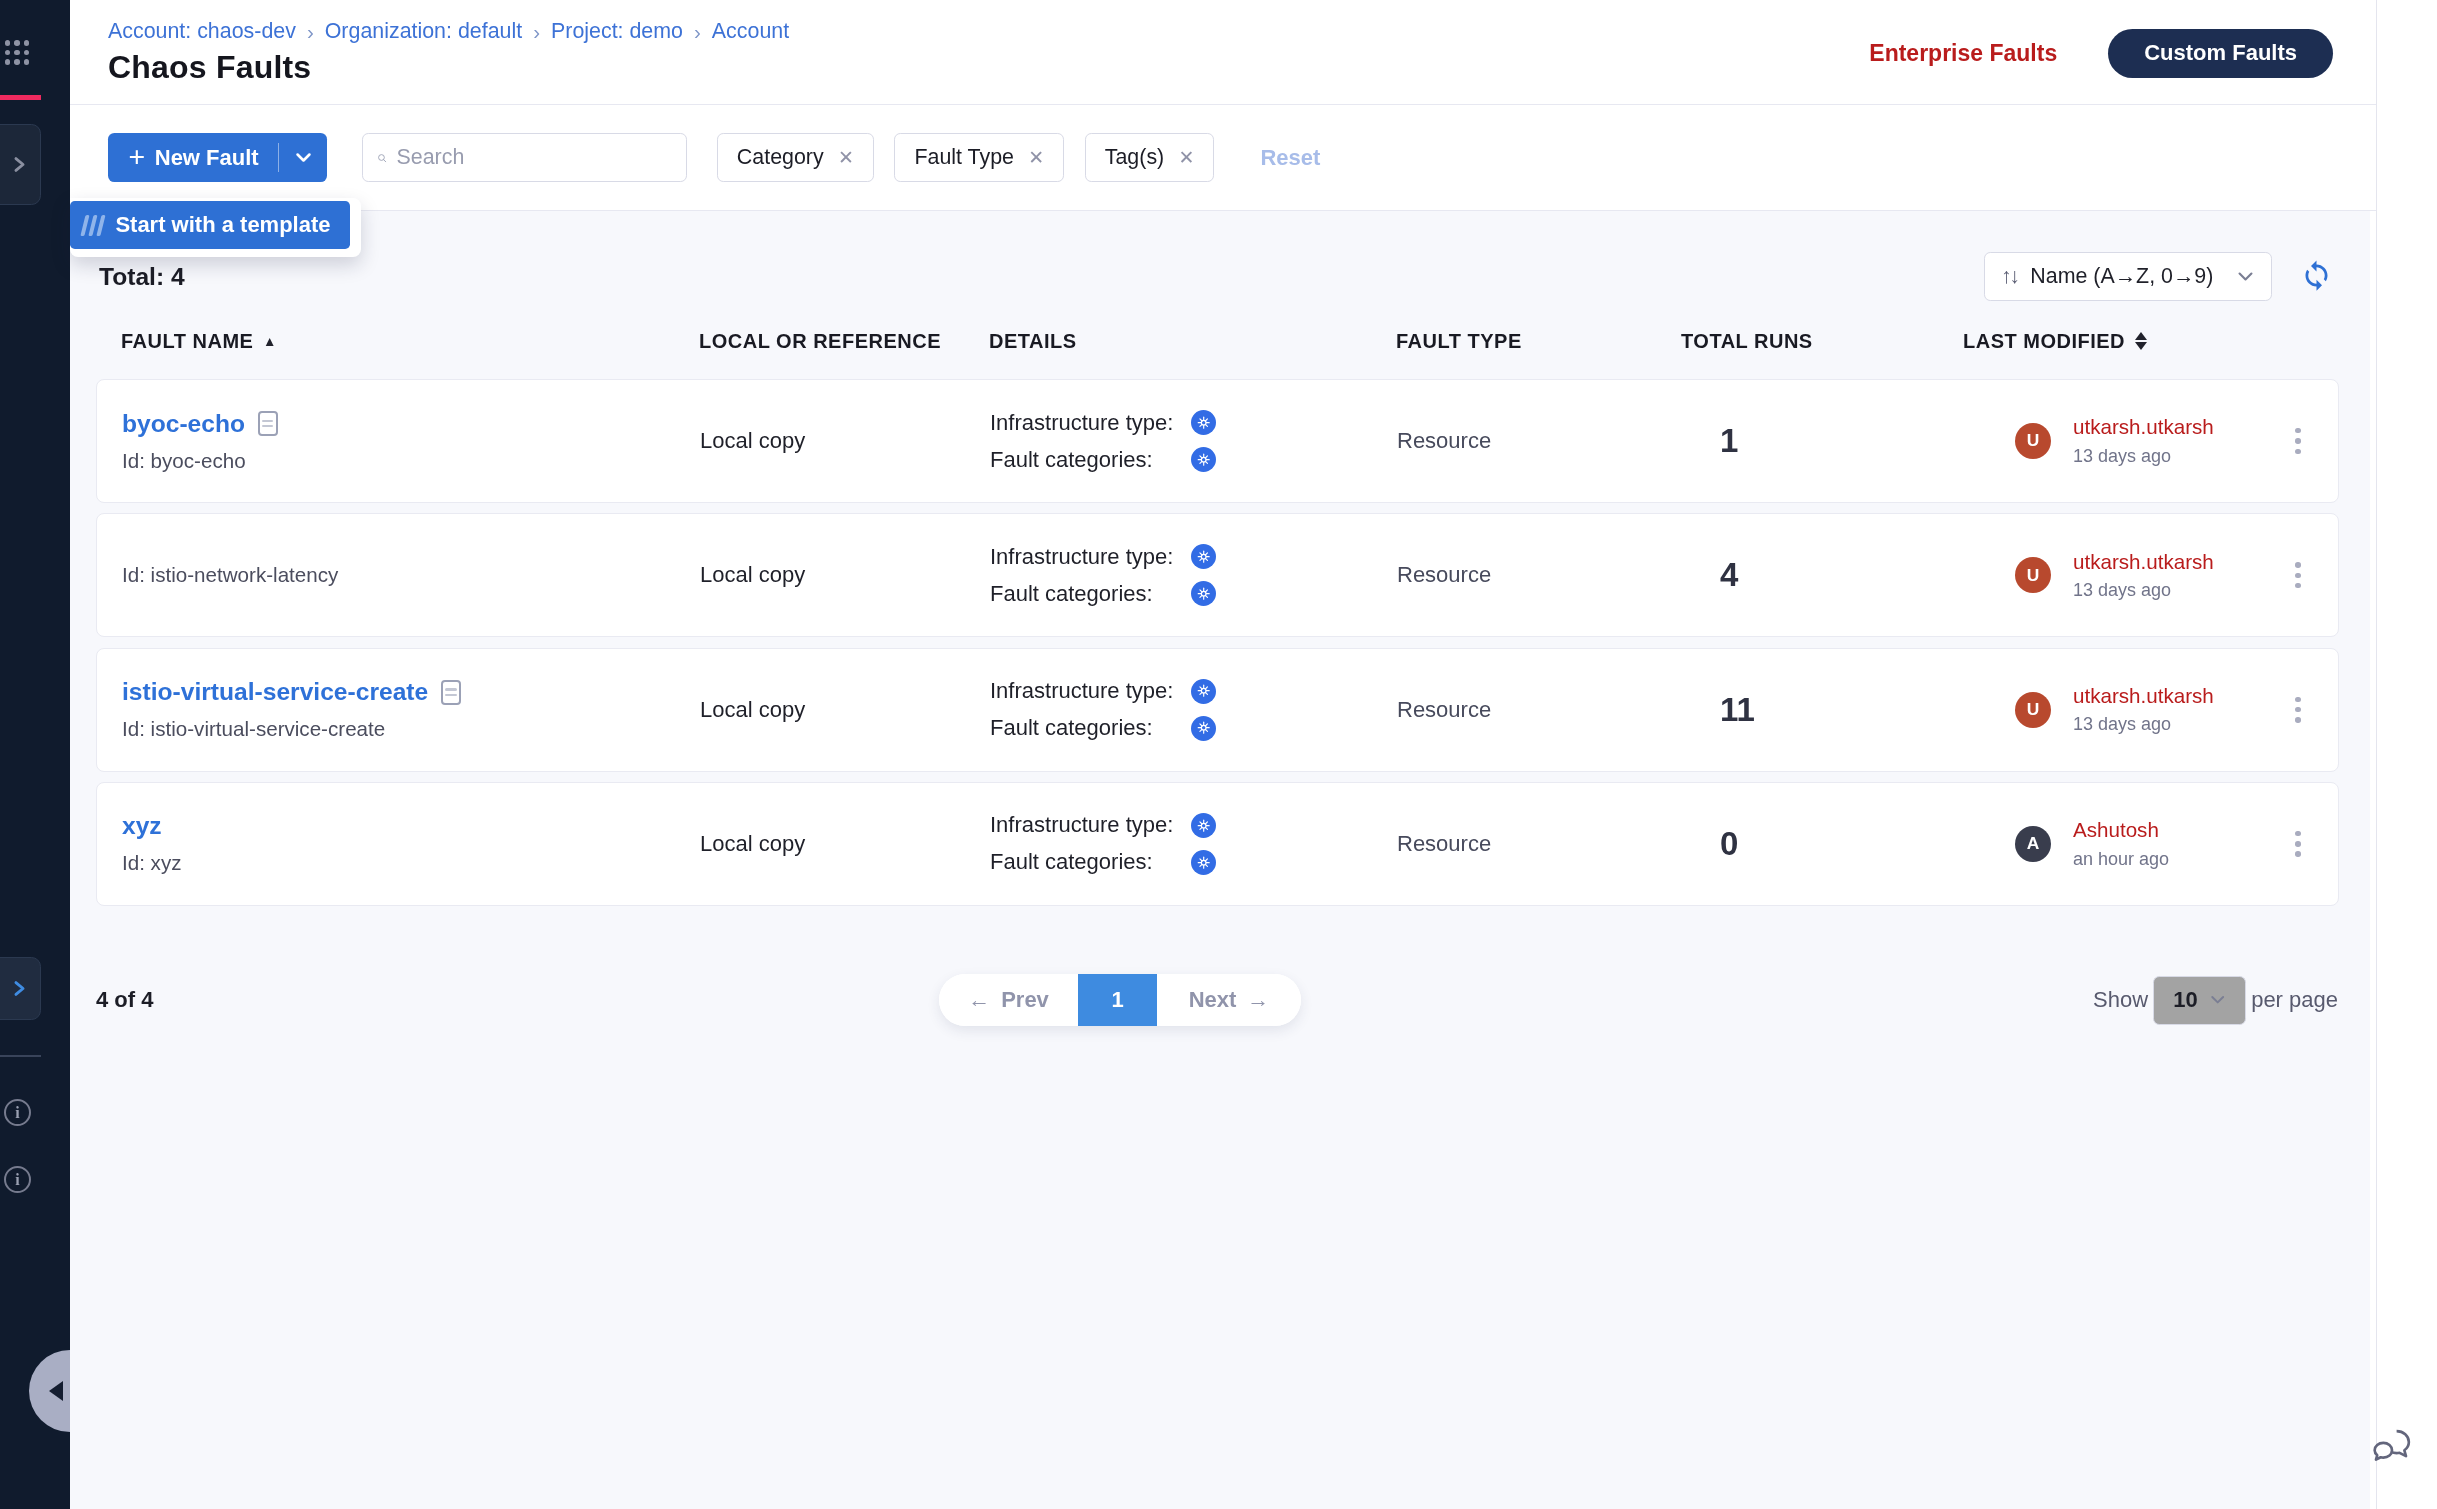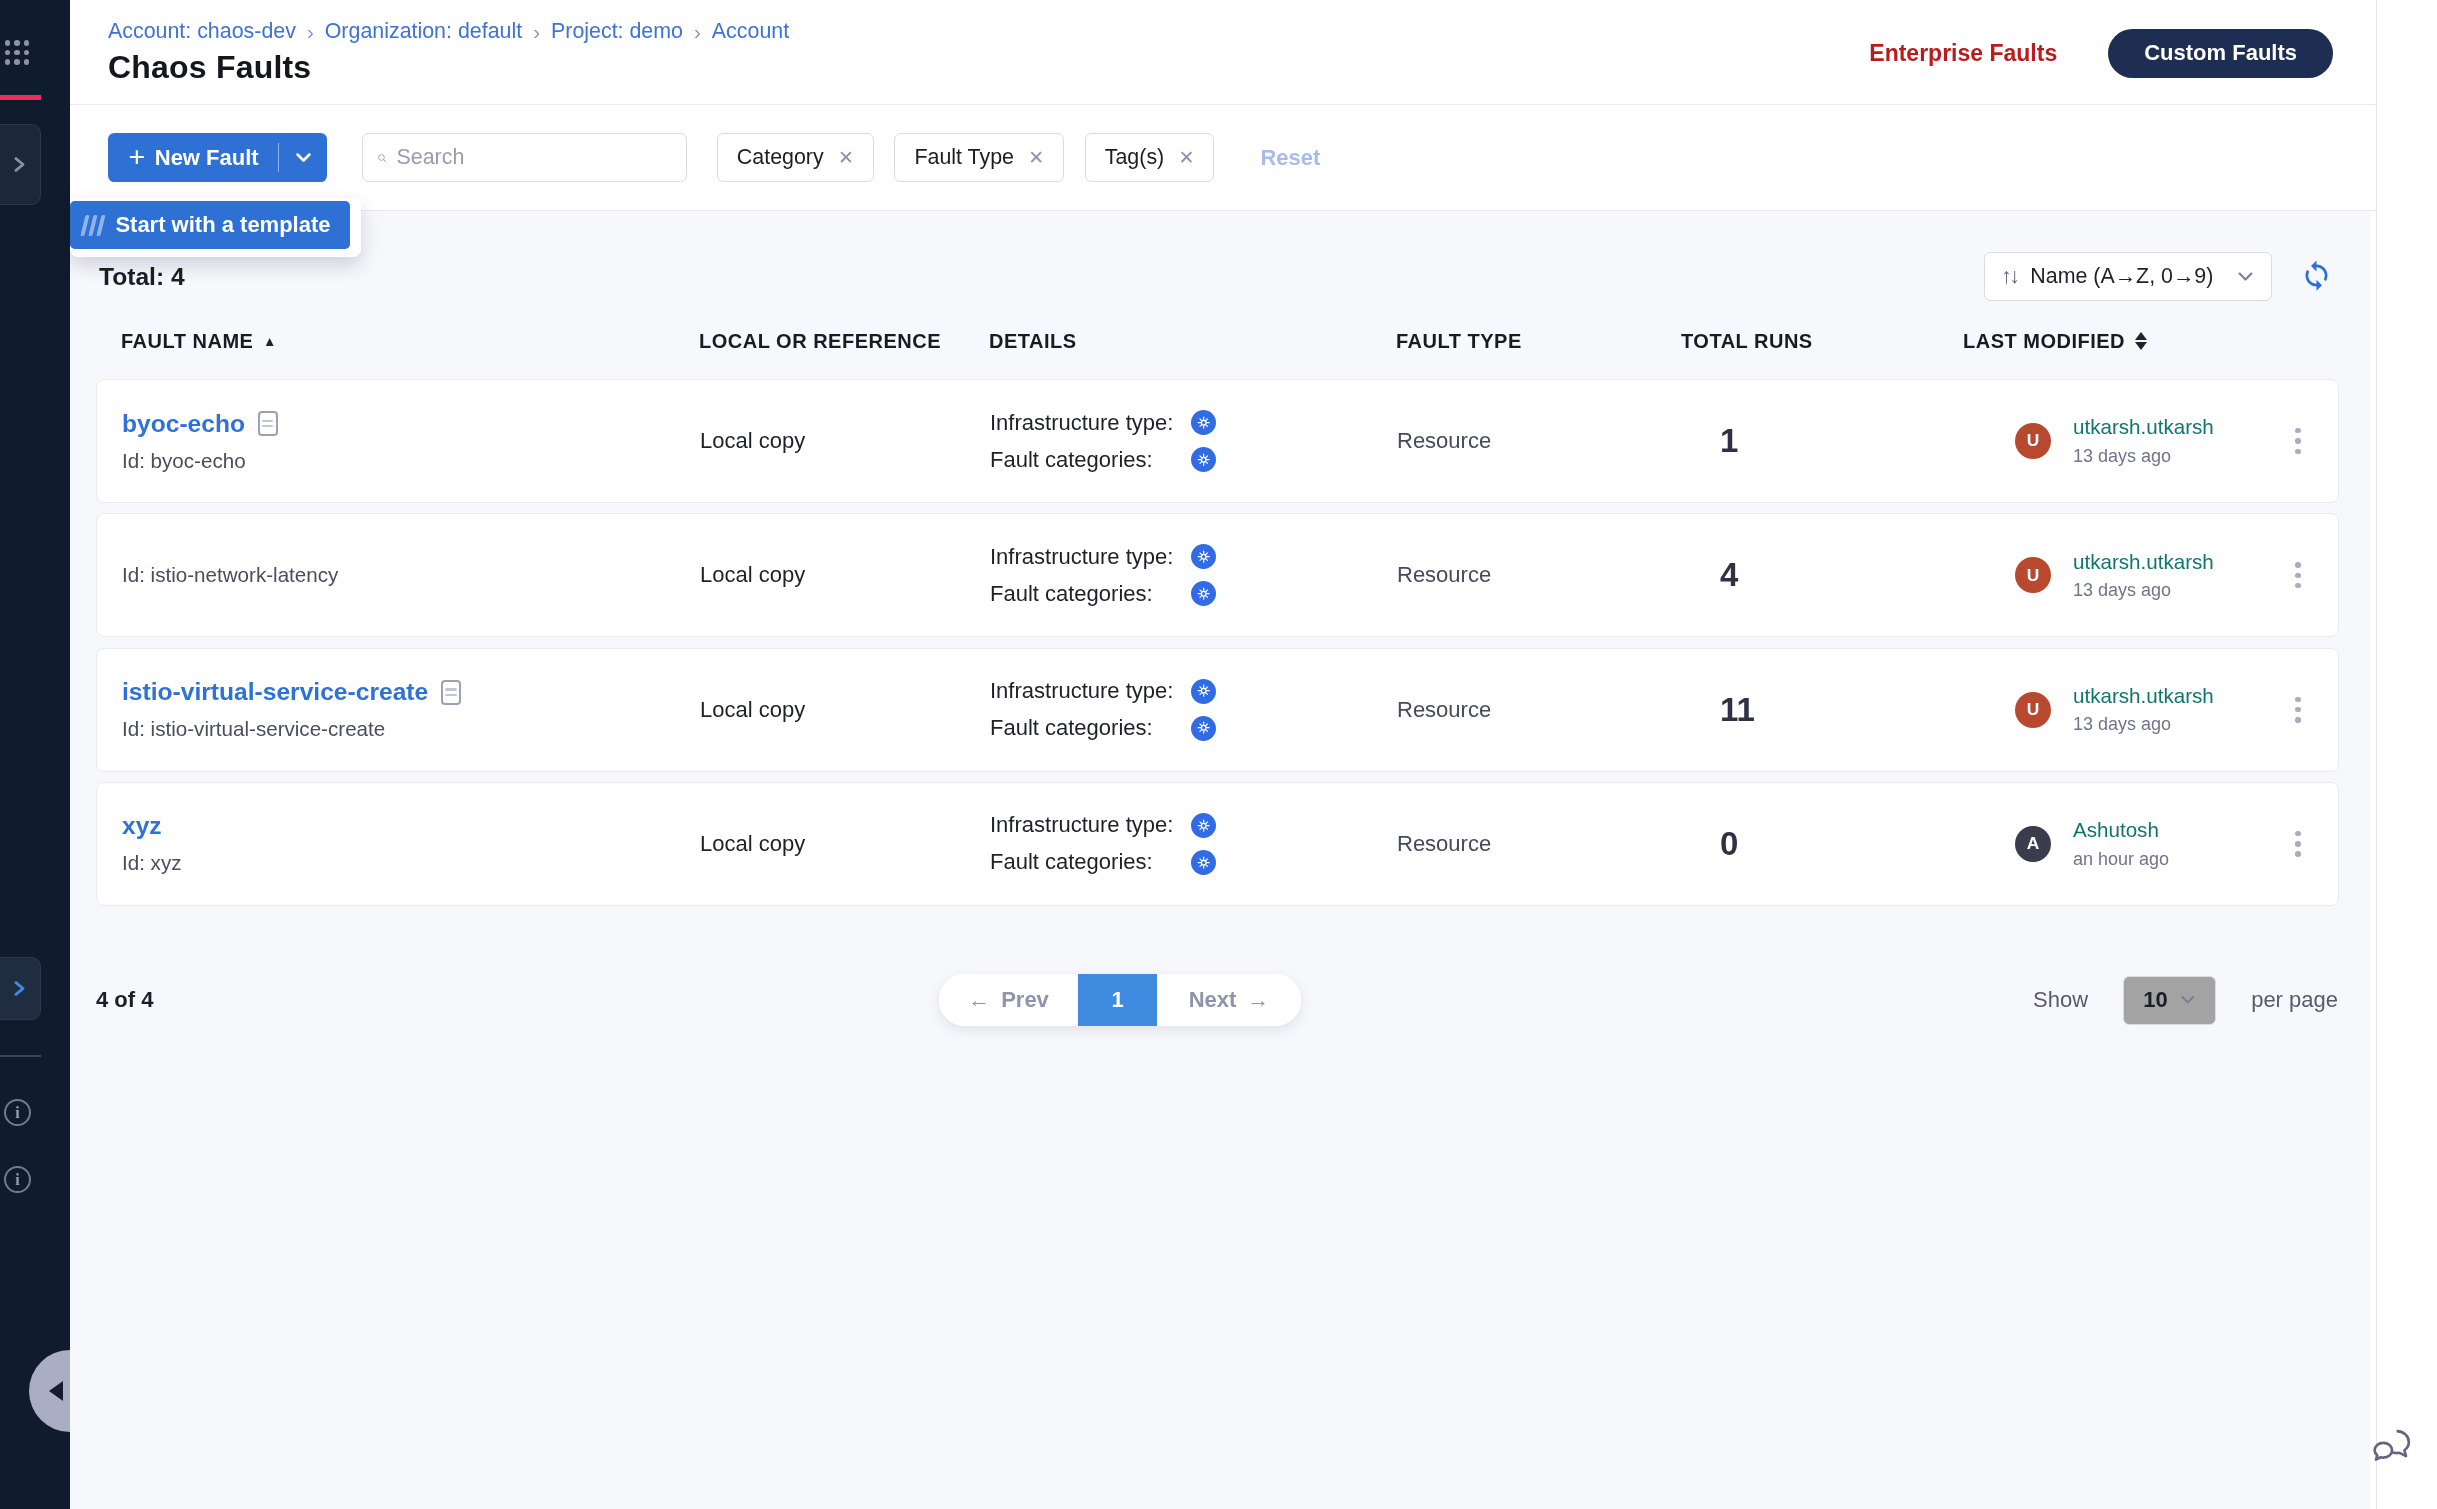--- a/index.html
+++ b/index.html
@@ -92,34 +92,34 @@
   .cell-details { display:flex; flex-direction:column; gap:11px; }
   .detail-line { display:flex; align-items:center; }
   .dlabel { font-size:22px; color:#1f2029; width:201px; }
   .k8s-badge { width:25px; height:25px; border-radius:50%; background:#326ce5; display:flex; align-items:center; justify-content:center; }
   .k8s-badge svg { width:17.4px; height:17.4px; }
   .cell-type { font-size:22px; color:#474a5c; }
   .cell-runs { font-size:33px; font-weight:700; color:#2f3242; padding-left:38px; }
   .cell-modified { display:flex; align-items:center; gap:22px; padding-left:51px; }
   .avatar { width:36px; height:36px; border-radius:50%; color:#fff; font-size:17.4px; font-weight:700; display:flex; align-items:center; justify-content:center; flex:none; }
   .who { display:flex; flex-direction:column; gap:6.3px; }
-  .who-name { font-size:20.6px; color:#0f766e; }
+  .who-name { font-size:20.6px; color:#b91c1c; }
   .who-time { font-size:18px; color:#71748a; }
   .kebab { background:none; border:none; cursor:pointer; display:flex; flex-direction:column; gap:4.8px; align-items:center; padding:8px; }
   .kebab i { width:5.5px; height:5.5px; border-radius:50%; background:#a9acbf; }
 
   
   .pagination-row { position:absolute; left:32px; right:32px; top:763px; height:52px; }
   .pg-count { position:absolute; left:0; top:0; line-height:52px; font-size:22px; font-weight:700; color:#1c1d26; }
   .pager { position:absolute; left:843px; top:0; height:52px; display:flex; border-radius:26px; overflow:hidden; background:#fff; box-shadow:0 4.8px 12.7px rgba(40,50,90,.10); }
   .pg-btn { border:none; background:#fff; font-family:inherit; font-size:22px; font-weight:700; color:#9094ab; display:flex; align-items:center; justify-content:center; gap:11px; cursor:pointer; }
   .pg-btn.prev { width:139px; }
   .pg-btn.next { width:144px; }
   .pg-btn.active { width:79px; background:#3e8be0; color:#fff; }
-  .per-page { position:absolute; right:0; top:0; height:52px; display:flex; align-items:center; gap:35px; font-size:22px; color:#585a6e; }
+  .per-page { position:absolute; right:0; top:0; height:52px; display:flex; align-items:center; gap:5px; font-size:22px; color:#585a6e; }
   .size-select { height:49px; width:93px; background:#a3a3a3; border:1.6px solid #d8dae6; border-radius:6.3px; display:flex; align-items:center; justify-content:center; gap:11px; font-family:inherit; font-size:22px; font-weight:700; color:#1c1d26; cursor:pointer; }
   .size-select svg { width:17.4px; height:17.4px; }
 
   .chev { color:#7a7e93; }
 </style>
 </head>
 <body>
 
 <aside class="sidebar">
   <div class="grid-icon">

